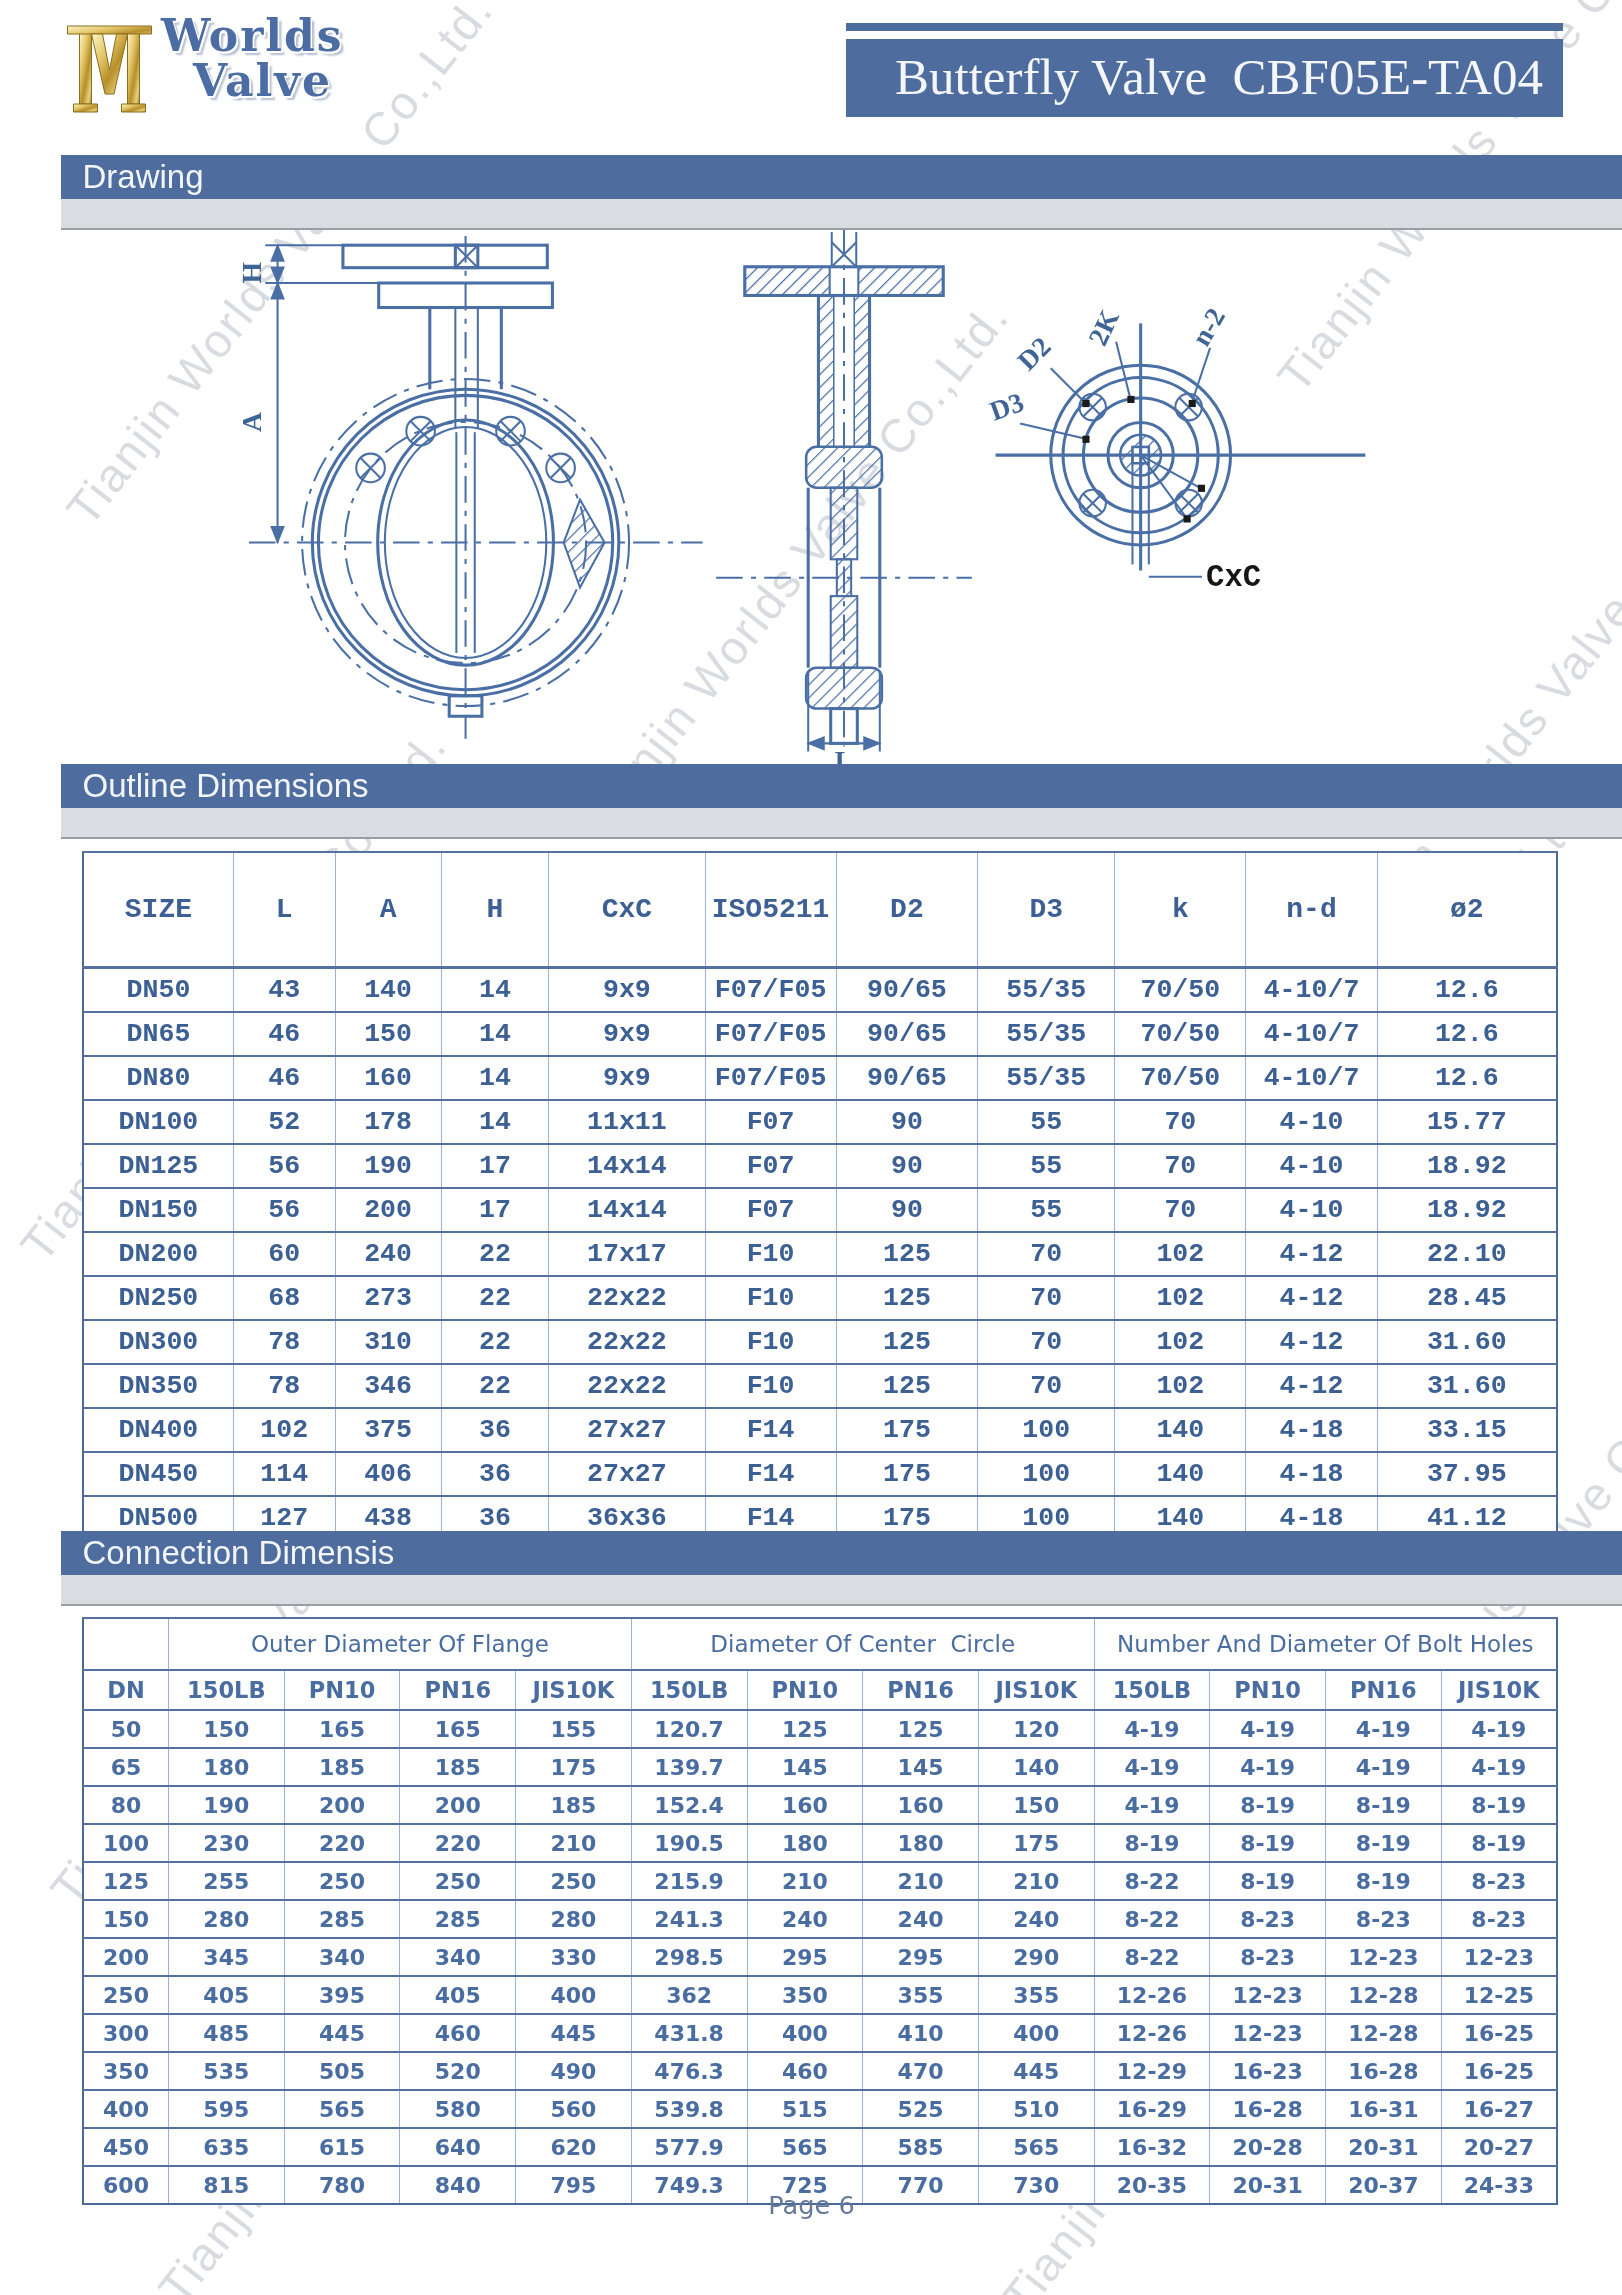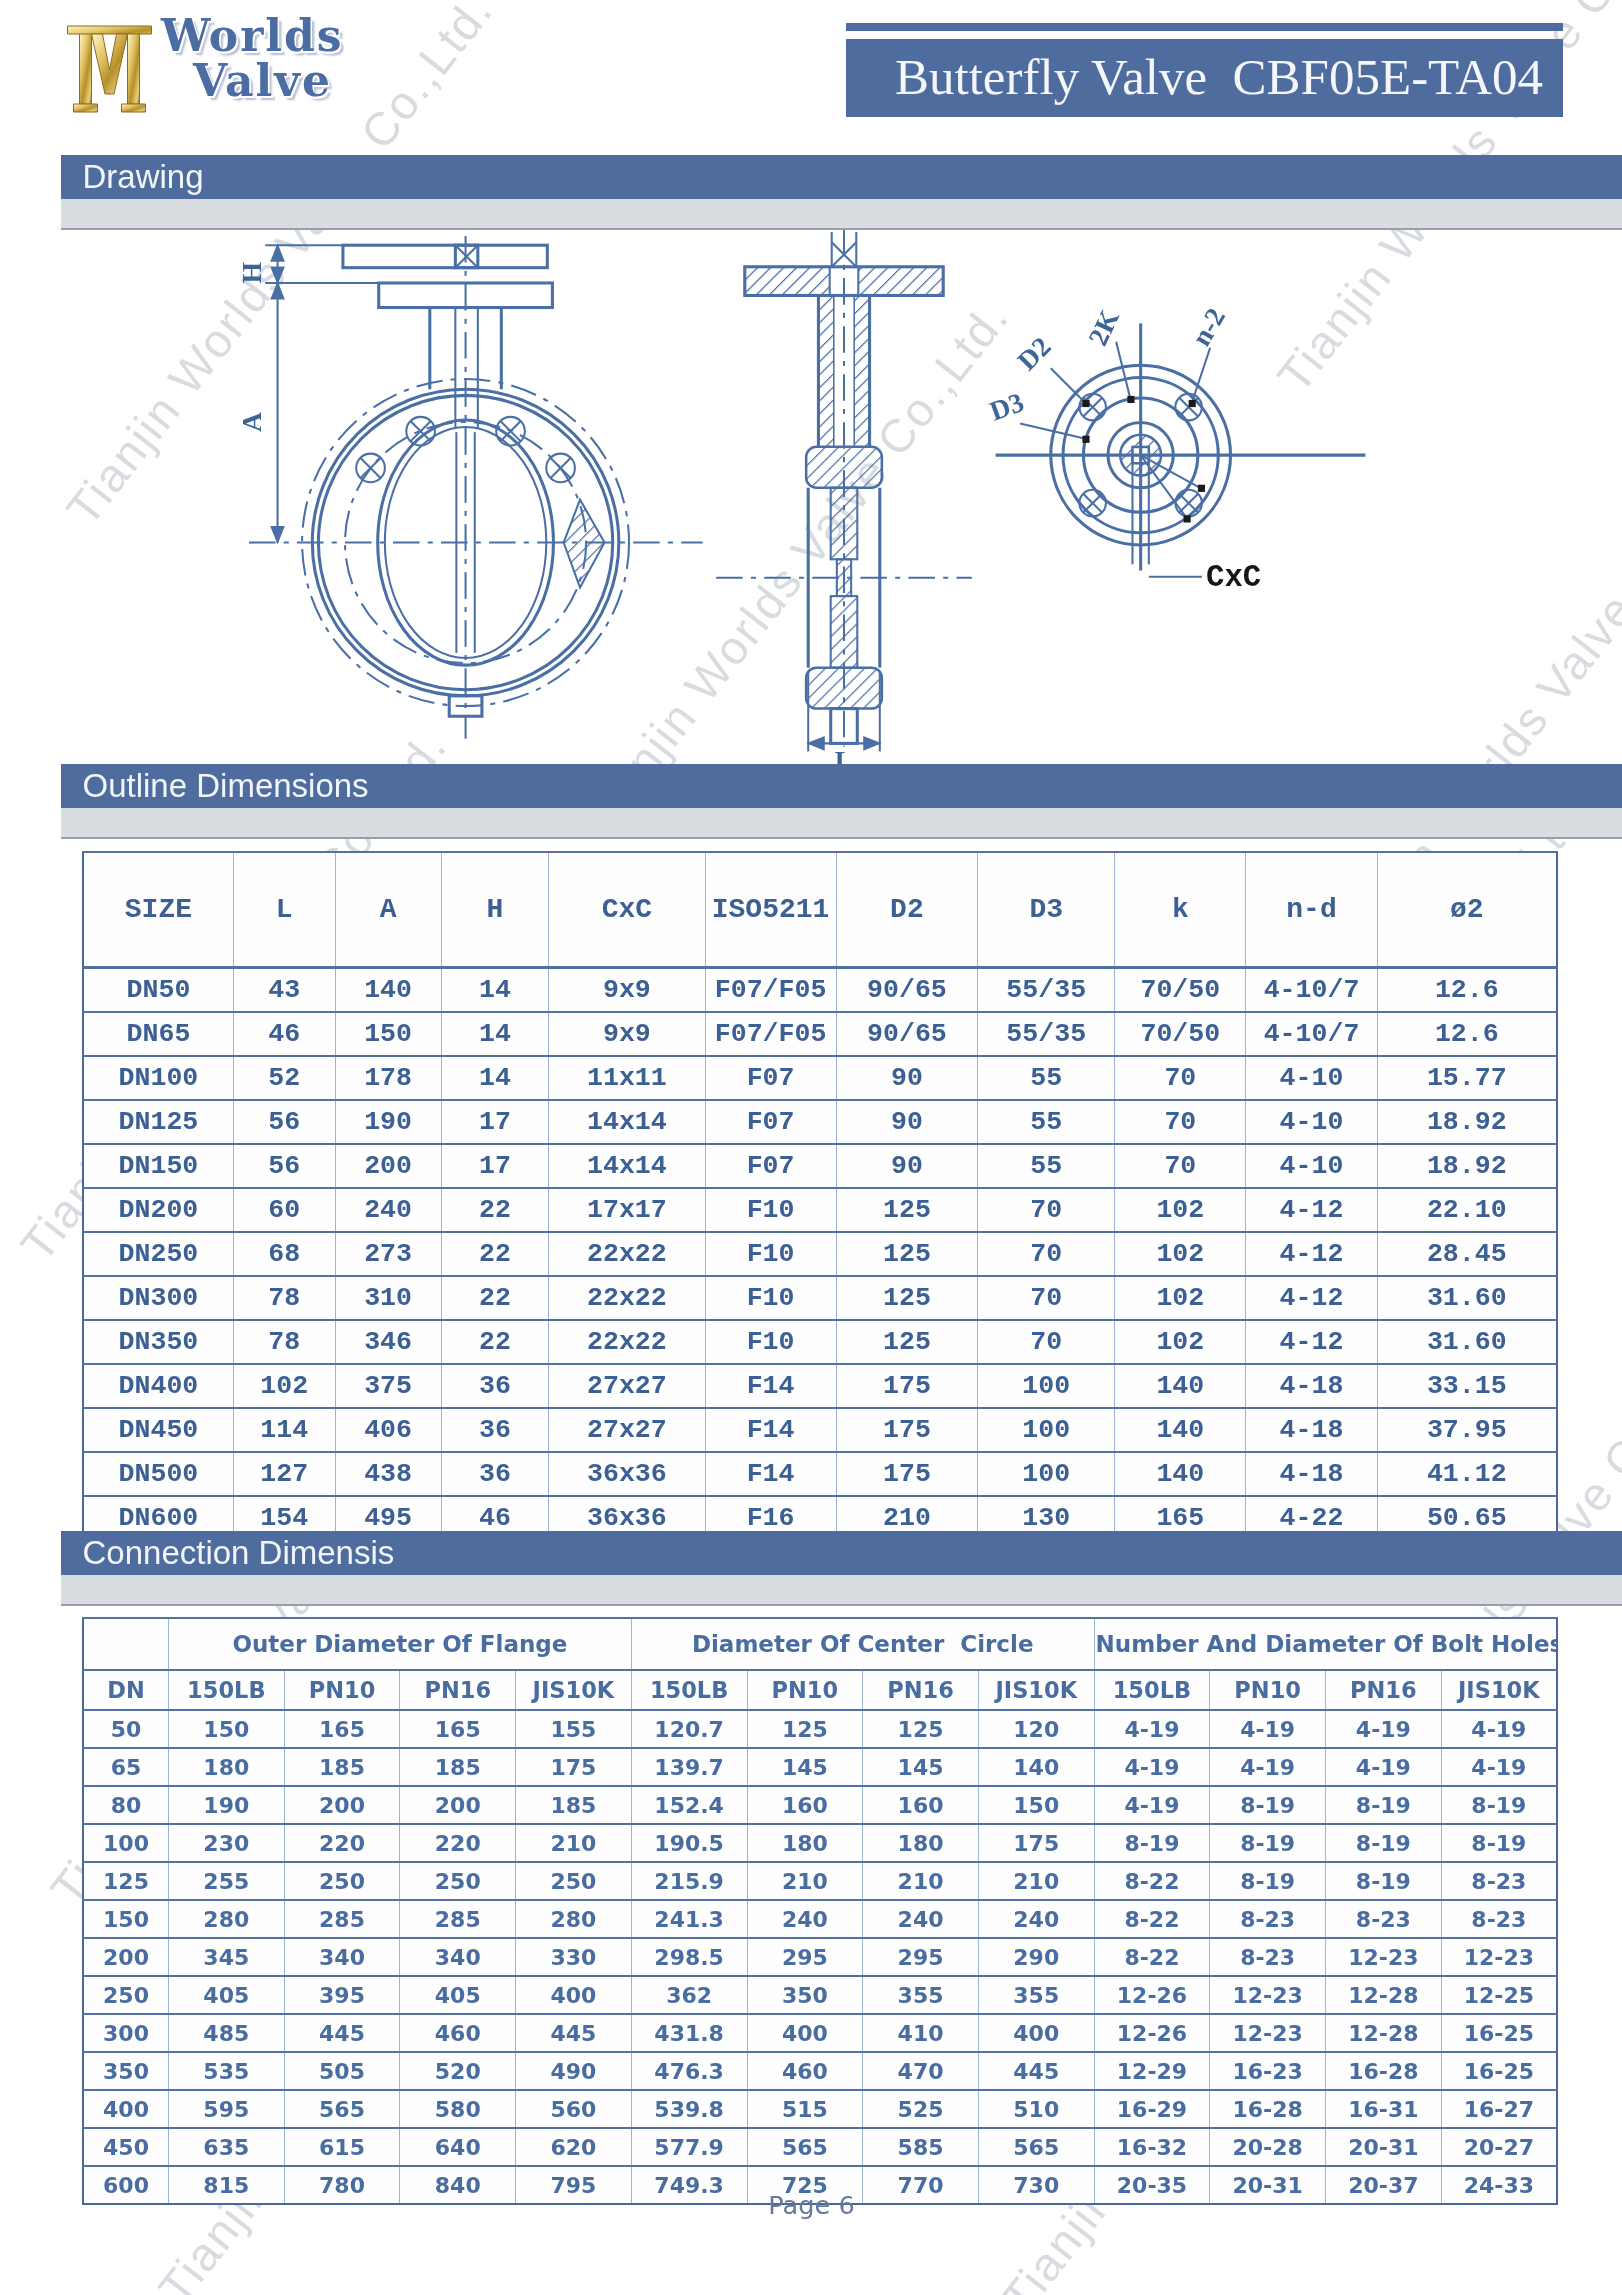--- a/index.html
+++ b/index.html
@@ -51,21 +51,21 @@
                  font-weight:bold;color:#3d6094;border:2.6px solid #4a689a;}
   .outline-table th,.outline-table td{border-left:1.5px solid #9db2d4;border-top:2px solid #54719f;
                  text-align:center;vertical-align:middle;overflow:hidden;}
   .outline-table thead th{height:111px;font-size:28px;border-bottom:3.1px solid #54719f;}
   .outline-table tbody td{height:40px;font-size:26.6px;}
 
   .conn-table{left:82px;top:1617px;width:1476px;font-family:"DejaVu Sans",sans-serif;
               color:#4a6da1;border:2px solid #4a689a;}
   .conn-table th,.conn-table td{border-left:1px solid #9db2d4;border-top:2px solid #54719f;
               text-align:center;vertical-align:middle;overflow:hidden;}
-  .conn-table .grow th{height:48px;font-size:23px;font-weight:bold;white-space:pre;}
+  .conn-table .grow th{height:48px;font-size:23px;font-weight:normal;white-space:pre;}
   .conn-table .srow th{height:36px;font-size:22.5px;font-weight:bold;border-bottom:2.6px solid #54719f;}
   .conn-table tbody td{height:34px;font-size:22px;font-weight:bold;}
 
   .footer{position:absolute;left:0;right:0;top:2190px;text-align:center;
           font-family:"DejaVu Sans",sans-serif;font-size:25.6px;color:#64789a;}
 </style>
 </head>
 <body>
 
 <div class="page">
@@ -293,20 +293,33 @@
           <td>14</td>
           <td>9x9</td>
           <td>F07/F05</td>
           <td>90/65</td>
           <td>55/35</td>
           <td>70/50</td>
           <td>4-10/7</td>
           <td>12.6</td>
         </tr>
         <tr>
+          <td>DN80</td>
+          <td>46</td>
+          <td>160</td>
+          <td>14</td>
+          <td>9x9</td>
+          <td>F07/F05</td>
+          <td>90/65</td>
+          <td>55/35</td>
+          <td>70/50</td>
+          <td>4-10/7</td>
+          <td>12.6</td>
+        </tr>
+        <tr>
           <td>DN100</td>
           <td>52</td>
           <td>178</td>
           <td>14</td>
           <td>11x11</td>
           <td>F07</td>
           <td>90</td>
           <td>55</td>
           <td>70</td>
           <td>4-10</td>

